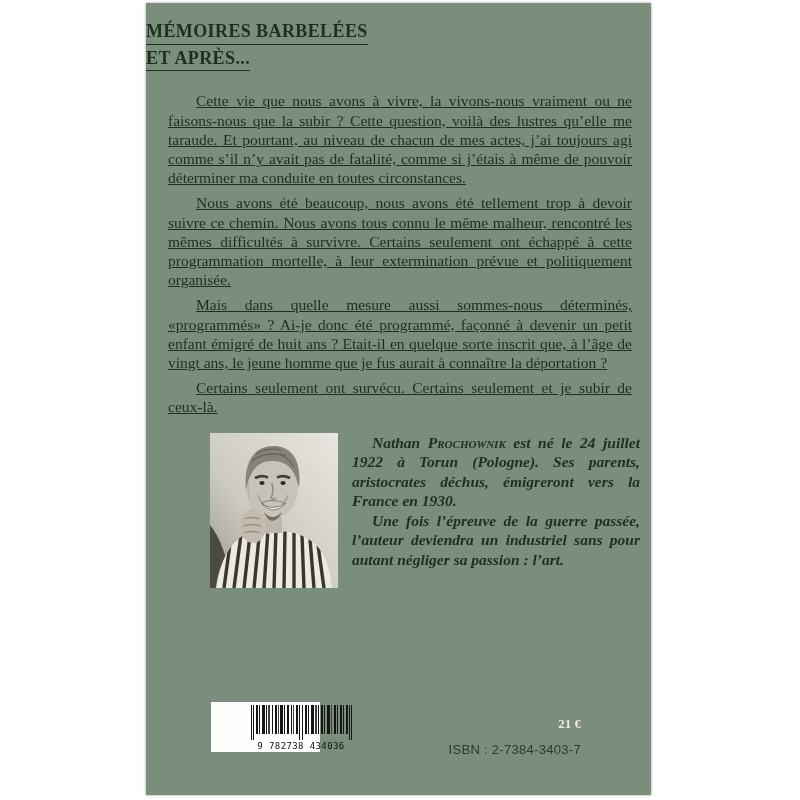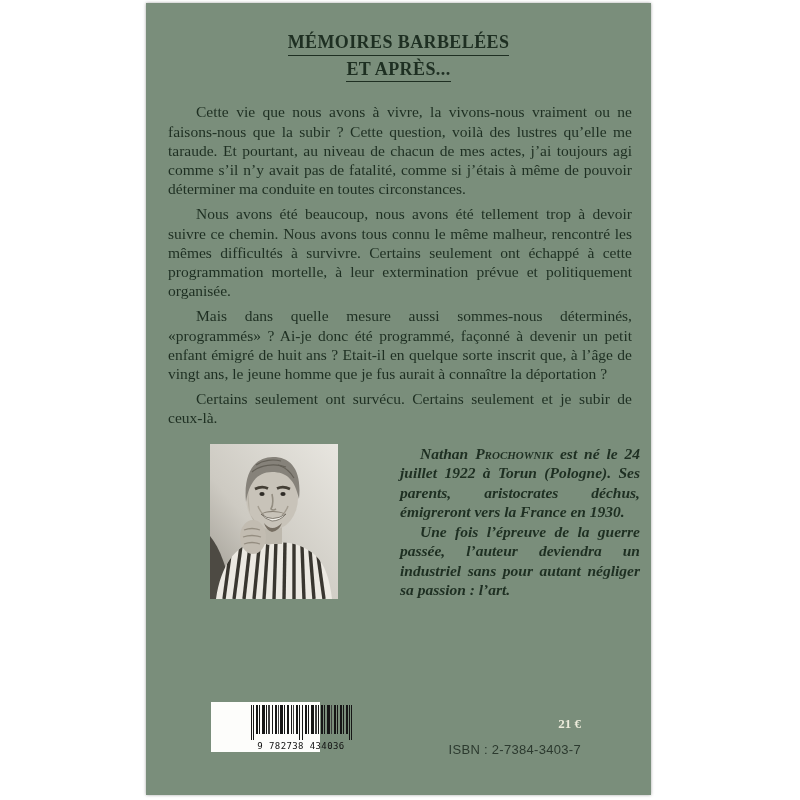--- a/index.html
+++ b/index.html
@@ -13,36 +13,35 @@
   body{
     width:800px;height:800px;background:#ffffff;position:relative;
     font-family:"Liberation Serif", serif;color:var(--ink);
   }
   .cover{
     position:absolute;left:146px;top:3px;width:505px;height:792px;
     background:var(--green);
     box-shadow:0 0 3px rgba(0,0,0,.35);
     overflow:hidden;
   }
-  .title-wrap{padding-top:29px;text-align:center;}
+  .title-wrap{padding-top:18px;}
   .title-line{
     display:inline-block;font-weight:bold;font-size:18px;letter-spacing:.4px;
     color:var(--ink);border-bottom:1.5px solid var(--ink);padding-bottom:2px;
     line-height:1.15;
   }
   .title-line2{margin-top:3px;}
   .body-text{
     margin:20px 19px 0 22px;
     font-size:15.5px;line-height:19.2px;text-align:justify;
   }
-  .body-text p{margin:6px 0 6px 0;text-indent:28px;}
+  .body-text p{margin:6px 0 6px 0;text-indent:28px;text-decoration:underline;}
   .author-row{
     display:flex;align-items:flex-start;
     margin:16px 11px 0 64px;
-    gap:48px;
   }
   .photo-frame{width:128px;height:155px;flex:none;background:#cfccc4;}
   .photo-frame svg{display:block;width:128px;height:155px;}
   .bio{
     flex:1;margin-left:14px;
     font-style:italic;font-weight:bold;
     font-size:15.5px;line-height:19.5px;text-align:justify;
   }
   .bio p{margin:0;text-indent:20px;}
   .bio p + p{}

